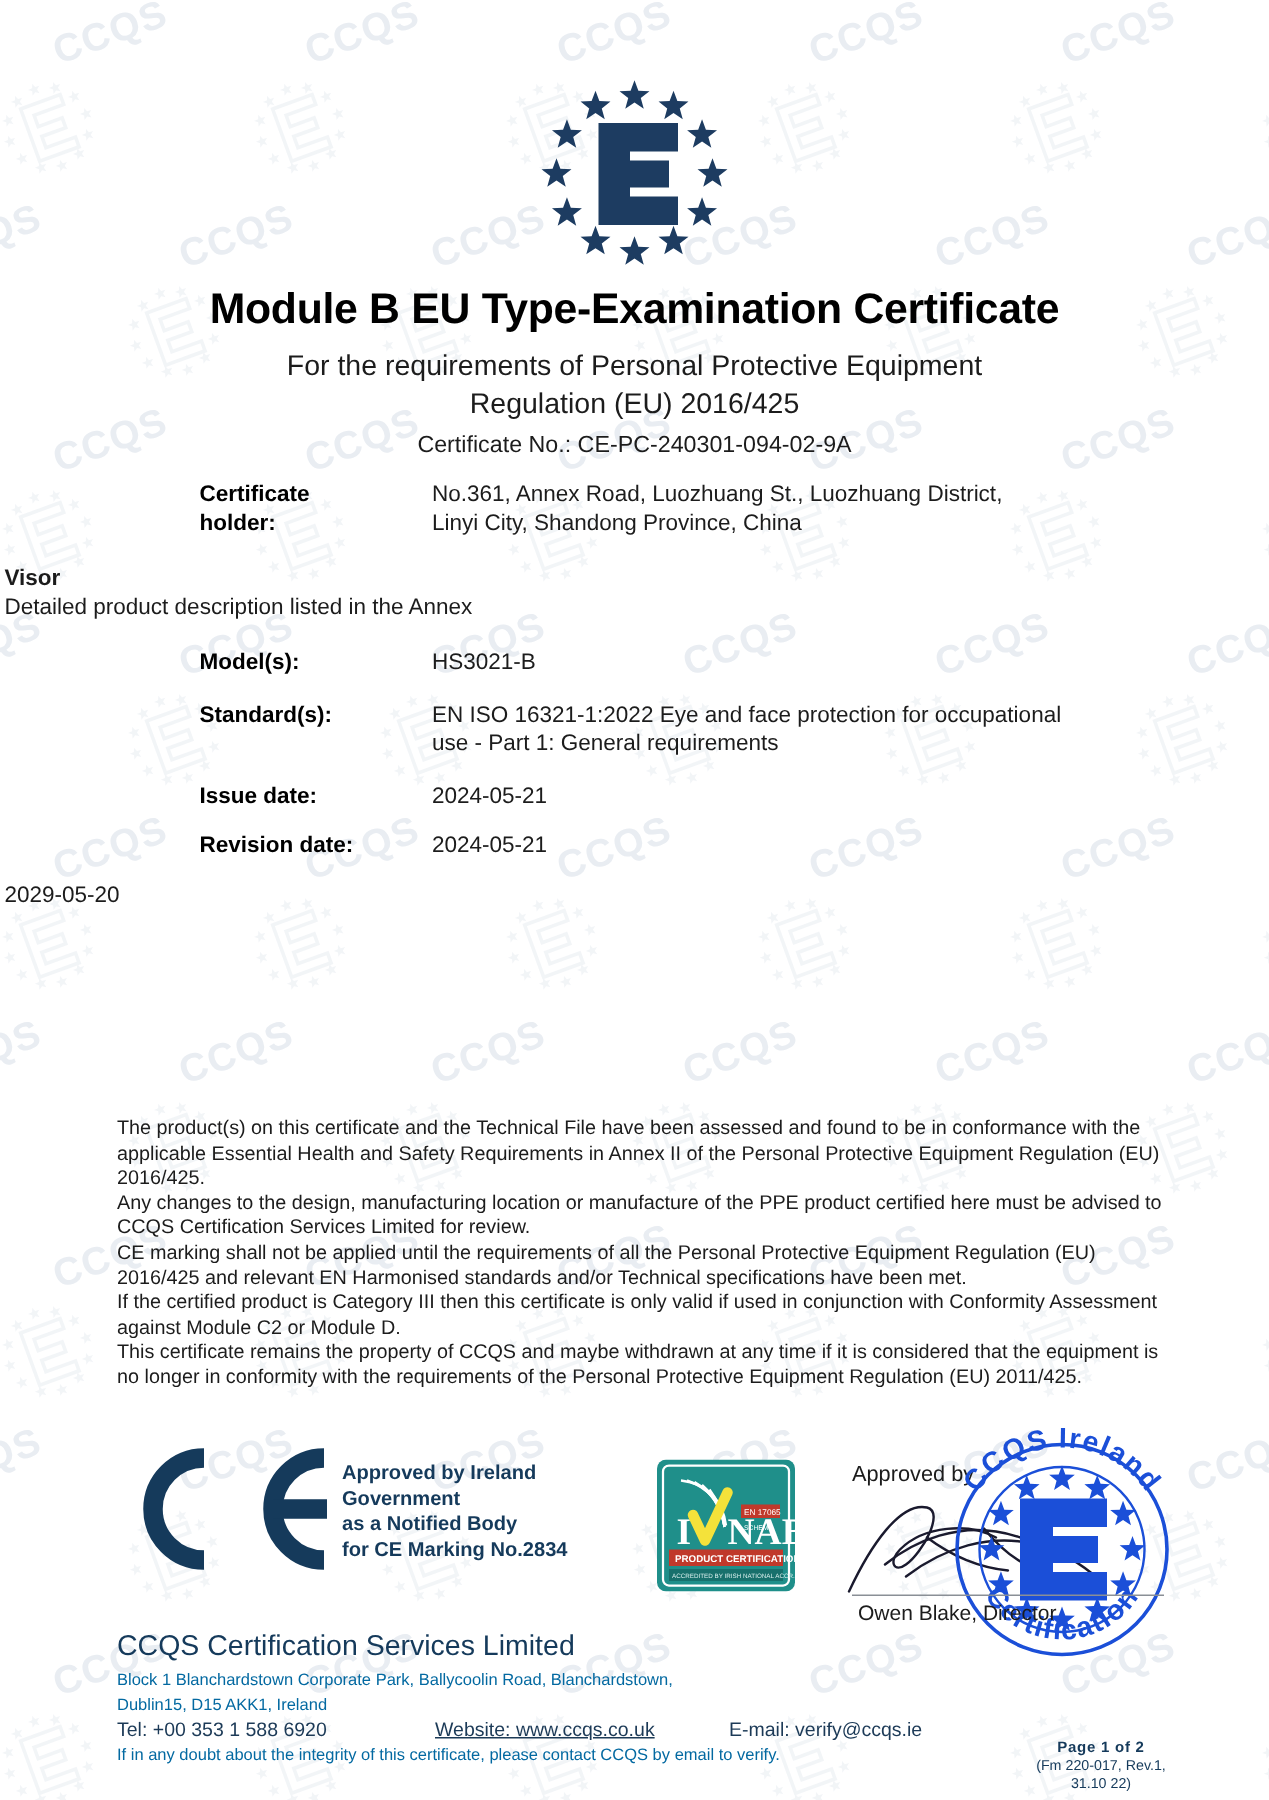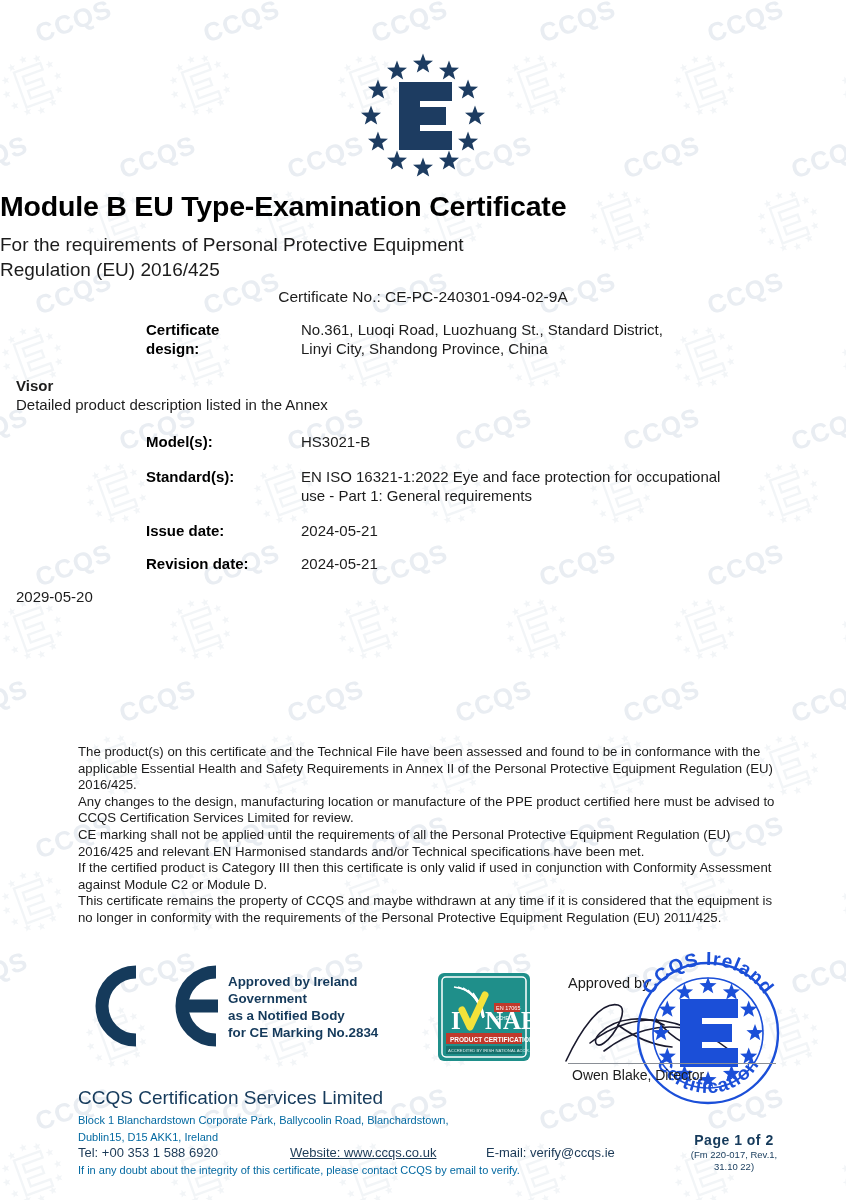--- a/index.html
+++ b/index.html
@@ -39,39 +39,40 @@
   #page{position:absolute;inset:0;z-index:2;}
 
   .logo-wrap{
     position:absolute;left:0;right:0;top:52px;
     display:flex;justify-content:center;
   }
   .logo-svg{display:block;}
 
   .title{
     position:absolute;left:0;right:0;top:190px;
+    text-align:center;
     font-size:28.5px;font-weight:700;
     letter-spacing:-.2px;
     color:#000;
   }
   .subtitle{
     position:absolute;left:0;right:0;top:232px;
-    text-align:left;
+    text-align:center;
     font-size:19px;line-height:25px;
     color:#1c1c1c;
   }
   .certno{
     position:absolute;left:0;right:0;top:288px;
     text-align:center;
     font-size:15.5px;
     color:#1c1c1c;
   }
 
   
-  .fields{position:absolute;left:16px;right:0;top:320px;}
+  .fields{position:absolute;left:3px;right:0;top:320px;}
   .row{position:relative;display:flex;margin-bottom:0;}
   .lbl{
     width:155px;
     padding-left:130px;
     box-sizing:content-box;
     font-size:15px;font-weight:700;
     color:#000;
     line-height:19px;
   }
   .val{
@@ -132,21 +133,21 @@
   .footer-contact{
     display:flex;gap:0;font-size:13px;line-height:16.5px;color:#1c3a57;
   }
   .fc-tel{width:212px;}
   .fc-web{width:196px;text-decoration:underline;}
   .pageno{
     position:absolute;right:52px;top:1132px;
     text-align:center;width:120px;
     color:#153a5b;
   }
-  .pageno .pn{font-size:14px;font-weight:700;letter-spacing:.5px;}
+  .pageno .pn{font-size:10px;font-weight:700;letter-spacing:.5px;margin-top:28px;}
   .pageno .fm{font-size:9.5px;line-height:11px;margin-top:1px;}
 </style>
 </head>
 <body>
 
 <div id="watermark">
     <div class="wm-cell" style="left: 34px; top: 6px;">CCQS</div>
     <div class="wm-mark" style="left: 0px; top: 52px;"><svg width="66" height="66" viewBox="0 0 66 66">
         <g fill="#e9edf2">
           <path d="M33.00 1.80 L34.06 4.54 L36.99 4.70 L34.71 6.56 L35.47 9.40 L33.00 7.80 L30.53 9.40 L31.29 6.56 L29.01 4.70 L31.94 4.54 Z"></path>
@@ -1074,24 +1075,24 @@
     <div>For the requirements of Personal Protective Equipment</div>
     <div>Regulation (EU) 2016/425</div>
   </div>
   <div class="certno">Certificate No.: CE-PC-240301-094-02-9A</div>
 
   <div class="fields">
 
     <div class="row">
       <div class="lbl">
         <div>Certificate</div>
-        <div>design:</div>
+        <div>holder:</div>
       </div>
       <div class="val">
-        <div>No.361, Luoqi Road, Luozhuang St., Standard District,</div>
+        <div>No.361, Annex Road, Luozhuang St., Luozhuang District,</div>
         <div>Linyi City, Shandong Province, China</div>
       </div>
     </div>
 
     <div class="sp-lg"></div>
 
     <div class="row">
       <div class="val">
         <div class="strong">Visor</div>
         <div>Detailed product description listed in the Annex</div>

